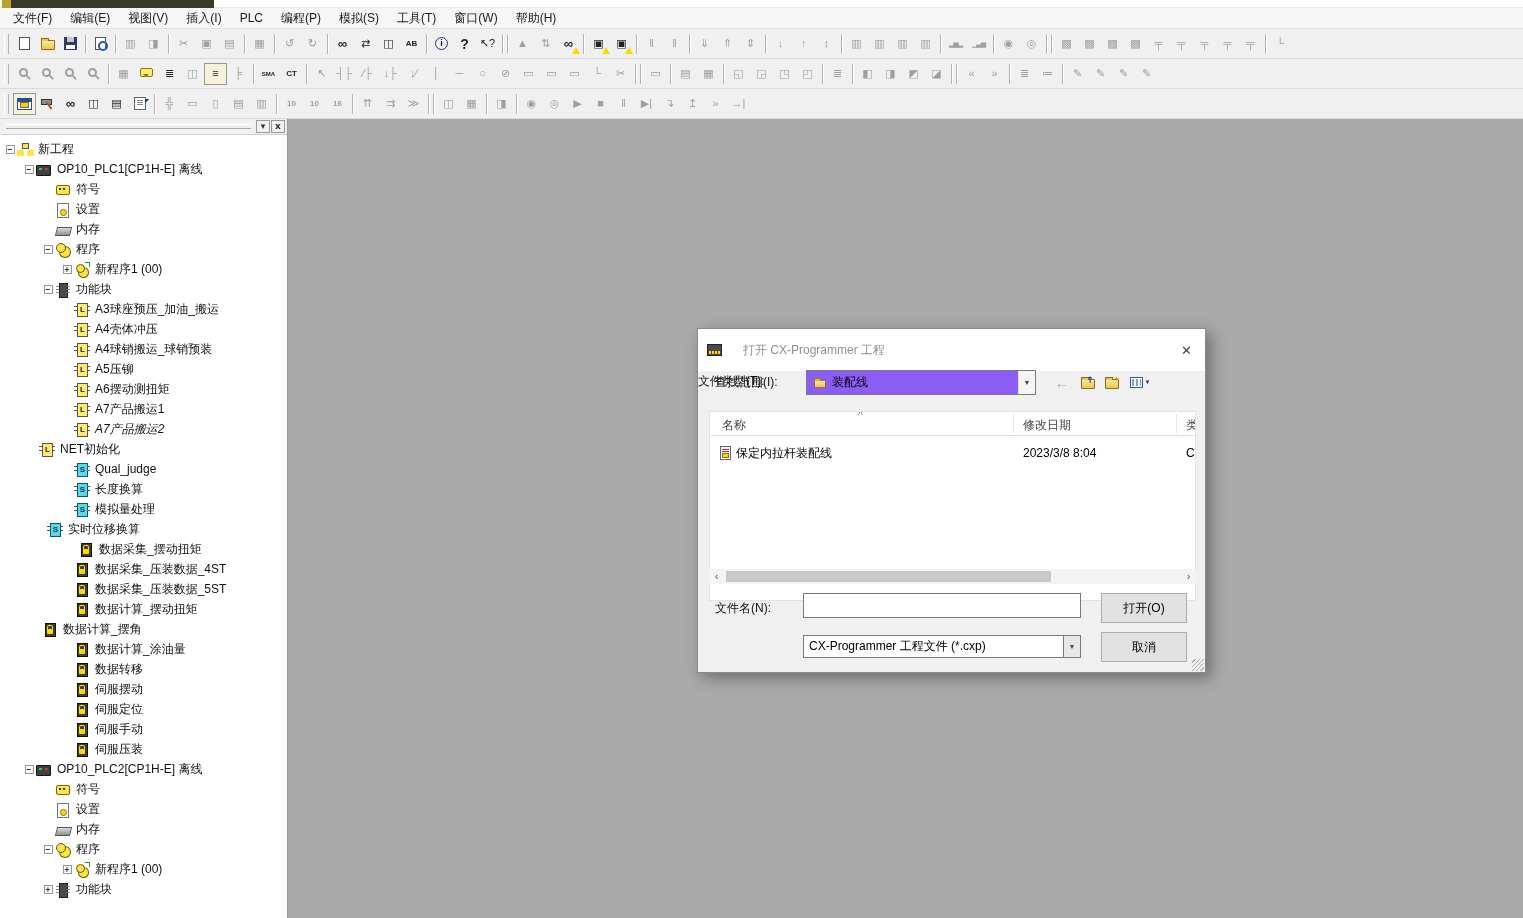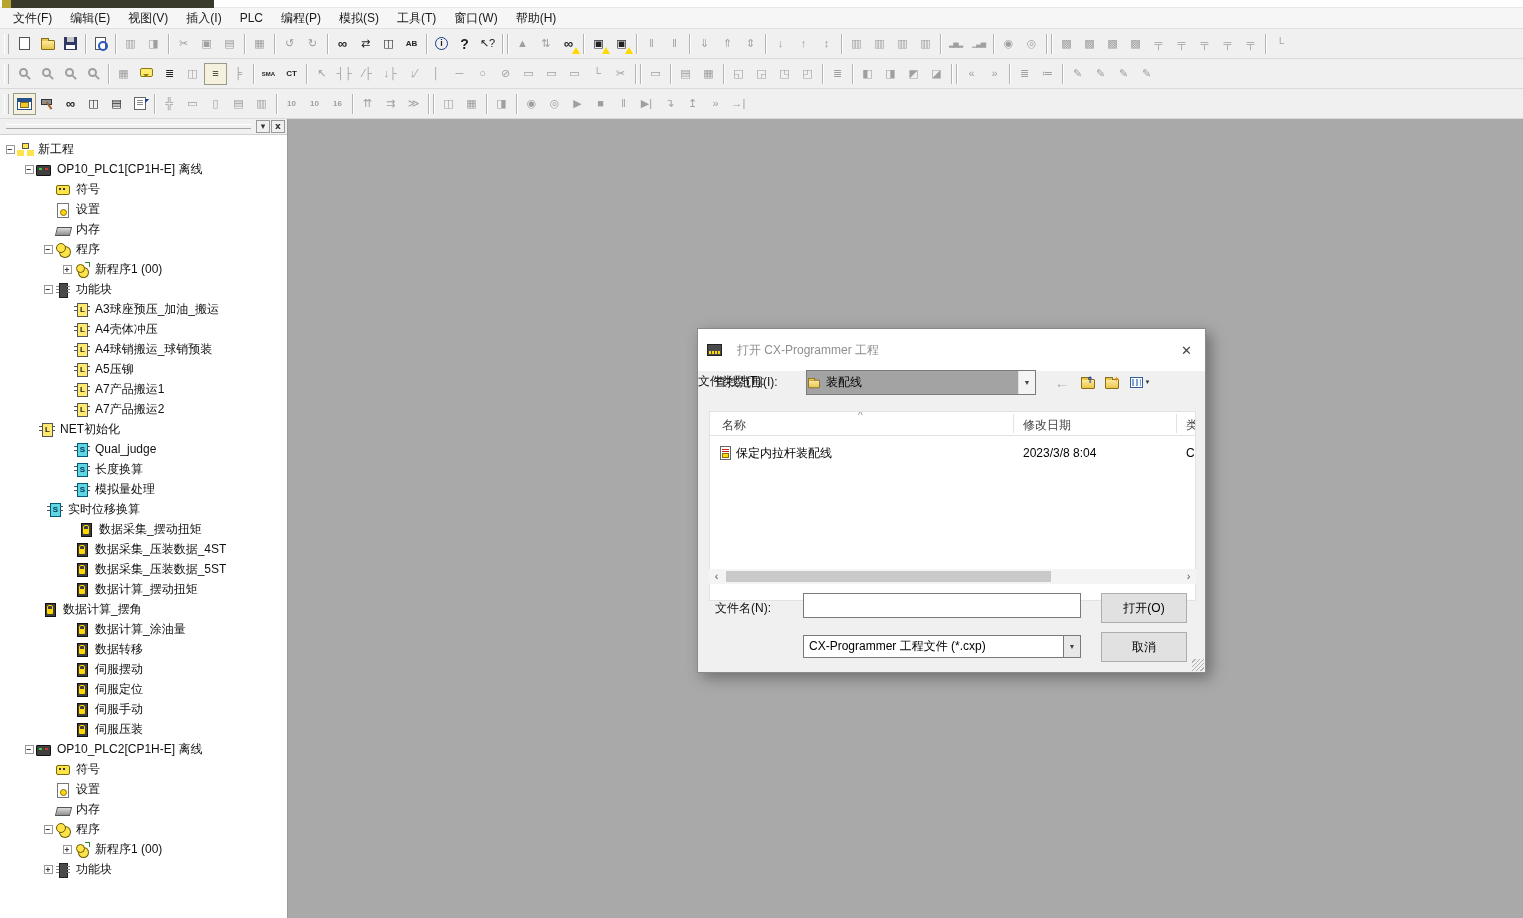--- a/index.html
+++ b/index.html
@@ -89,29 +89,29 @@
   .ti-fb::after{content:"";position:absolute;left:1px;top:4px;width:3px;height:1px;background:#888;box-shadow:0 3px 0 #888,0 6px 0 #888,11px 0 0 #888,11px 3px 0 #888,11px 6px 0 #888}
   .ti-fbl::before,.ti-fbs::before{position:absolute;left:3px;top:1px;width:9px;height:12px;font:bold 8px/12px "Liberation Sans",sans-serif;text-align:center}
   .ti-fbl::before{content:"L";background:#ffe96e;border:1px solid #555;color:#222}
   .ti-fbs::before{content:"S";background:#5fd7e0;border:1px solid #045a7a;color:#063a66}
   .ti-fbl::after,.ti-fbs::after{content:"";position:absolute;left:0;top:4px;width:3px;height:1px;background:#555;box-shadow:0 4px 0 #555,13px 0 0 #555,13px 4px 0 #555}
   .ti-fblock::before{content:"";position:absolute;left:3px;top:1px;width:9px;height:12px;background:#3f3f3f;border:1px solid #111}
   .ti-fblock::after{content:"";position:absolute;left:5px;top:3px;width:4px;height:7px;border:1px solid #ffd800;border-radius:2px 2px 0 0;background:linear-gradient(transparent 3px,#ffd800 3px)}
 
   
   .dialog{position:absolute;left:697px;top:328px;width:509px;height:345px;background:#f0f0f0;border:1px solid #8a8a8a;box-shadow:5px 5px 14px rgba(0,0,0,.35)}
-  .dlg-title{height:42px;background:#fff;display:flex;align-items:center;padding:0 9px;gap:15px}
+  .dlg-title{height:42px;background:#fff;display:flex;align-items:center;padding:0 9px;gap:21px}
   .i-appicon{width:15px;height:12px;background:#4a4a4a;border:1px solid #222;position:relative;flex:none}
   .i-appicon::after{content:"";position:absolute;left:1px;bottom:1px;right:1px;height:3px;background:repeating-linear-gradient(90deg,#ffd800 0 2px,#4a4a4a 2px 3px)}
   .dlg-title-text{font-size:12px;color:#8f8f8f;flex:1}
   .dlg-close{font-size:13px;color:#444;padding:0 4px;cursor:default}
   .dlg-label{font-size:12px;color:#111}
   .lookin{position:absolute;left:0;top:31px;width:100%;height:44px;display:flex;align-items:center}
   .lookin .dlg-label{position:absolute;left:17px}
-  .combo{position:absolute;left:108px;width:230px;height:25px;background:#a3a3a3;border:1px solid #7a7a7a;display:flex;align-items:center;padding-left:0;gap:5px}
+  .combo{position:absolute;left:108px;width:230px;height:25px;background:#8b5cf6;border:1px solid #7a7a7a;display:flex;align-items:center;padding-left:6px;gap:5px}
   .combo .i-folder{transform:scale(.85)}
   .combo-text{font-size:12px;flex:1}
   .combo-arrow{width:17px;height:100%;display:flex;align-items:center;justify-content:center;font-size:7px;color:#444;border-left:1px solid #e0e0e0;background:#f4f4f4}
   .navbtn{position:absolute;width:22px;height:22px;display:flex;align-items:center;justify-content:center;cursor:default}
   .navbtn.back{left:353px;font-size:15px;font-weight:bold;color:#a8b2bc}
   .nav-up{left:379px}.nav-new{left:403px}.nav-view{left:427px;width:30px}
   .i-folderup,.i-foldernew{width:14px;height:10px;background:linear-gradient(#ffe9a0,#e8c64a);border:1px solid #8a6d1a;border-radius:1px;position:relative;margin-top:3px}
   .i-folderup::before,.i-foldernew::before{content:"";position:absolute;top:-3px;left:-1px;width:6px;height:2px;background:#e8c64a;border:1px solid #8a6d1a;border-bottom:none}
   .i-folderup::after{content:"↑";position:absolute;right:0px;top:-4px;font:bold 9px/9px "DejaVu Sans",sans-serif;color:#1a3c8c}
   .i-foldernew::after{content:"✶";position:absolute;right:-2px;top:-5px;font-size:8px;color:#e08a00}
@@ -666,23 +666,28 @@
             <span class="tlabel">A4球销搬运_球销预装</span>
           </div>
           <div class="trow" style="padding-left: 61px;">
             <span class="expslot"></span>
             <span class="ti ti-fbl"></span>
             <span class="tlabel">A5压铆</span>
           </div>
           <div class="trow" style="padding-left: 61px;">
             <span class="expslot"></span>
             <span class="ti ti-fbl"></span>
+            <span class="tlabel">A6摆动测扭矩</span>
+          </div>
+          <div class="trow" style="padding-left: 61px;">
+            <span class="expslot"></span>
+            <span class="ti ti-fbl"></span>
             <span class="tlabel">A7产品搬运1</span>
           </div>
-          <div class="trow" style="padding-left: 61px;">
+          <div class="trow" style="padding-left: 61px; font-style: italic;">
             <span class="expslot"></span>
             <span class="ti ti-fbl"></span>
             <span class="tlabel">A7产品搬运2</span>
           </div>
           <div class="trow" style="padding-left: 26px;">
             <span class="expslot"></span>
             <span class="ti ti-fbl"></span>
             <span class="tlabel">NET初始化</span>
           </div>
           <div class="trow" style="padding-left: 61px;">

